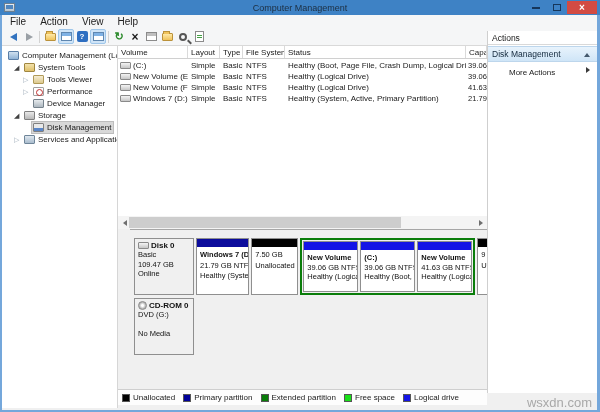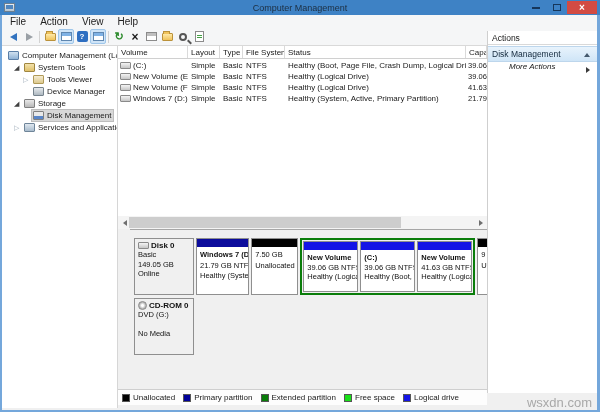--- a/index.html
+++ b/index.html
@@ -104,21 +104,21 @@
   .lg0 { background:#000000; } .lg1 { background:#000099; } .lg2 { background:#0a7d0a; }
   .lg3 { background:#18e018; } .lg4 { background:#1414e6; }
   .lg-label { font-size:8px; color:#1a1a1a; }
 
   
   .actions-panel { position:absolute; left:487px; top:31px; width:110px; height:362px; background:#fff; border-left:1px solid #cfcfcf; }
   .ap-header { height:14px; font-size:8.5px; color:#1a1a1a; padding:2px 0 0 4px; border-bottom:1px solid #d9d9d9; }
   .ap-section { height:16px; margin-top:1px; background:linear-gradient(#e8f3fc,#cfe5f7); border-top:1px solid #bdd6ec; border-bottom:1px solid #bdd6ec; display:flex; align-items:center; padding-left:4px; position:relative; }
   .ap-section-label { font-size:8.5px; color:#13293d; }
   .up-tri { position:absolute; right:7px; top:6px; width:0; height:0; border-left:3px solid transparent; border-right:3px solid transparent; border-bottom:4px solid #44596d; }
-  .ap-more { height:15px; display:flex; align-items:flex-start; padding-left:21px; position:relative;font-style:italic; }
+  .ap-more { height:15px; display:flex; align-items:flex-end; padding-left:21px; position:relative; }
   .ap-more-label { font-size:8px; color:#1a1a1a; }
   .right-tri { position:absolute; right:7px; top:5px; width:0; height:0; border-top:3px solid transparent; border-bottom:3px solid transparent; border-left:4px solid #3a3a3a; }
 
   .watermark { position:absolute; right:8px; bottom:2px; font-size:13px; color:#a8a8a8; }
 
   
   .wb { position:absolute; background:#74a7db; }
   .wb-l { left:0; top:15px; width:2px; bottom:0; }
   .wb-r { right:0; top:15px; width:3px; bottom:0; }
   .wb-b { left:0; bottom:0; width:600px; height:2px; }
@@ -200,20 +200,27 @@
       <span class="hlwrap">
           <span class="ti i-tools"></span>
           <span class="tlabel">System Tools</span>
         </span>
     </div>
     <div class="trow lv2">
       <span class="exp collapsed"></span>
       <span class="hlwrap">
           <span class="ti i-event"></span>
           <span class="tlabel">Tools Viewer</span>
+        </span>
+    </div>
+    <div class="trow lv2">
+      <span class="exp collapsed"></span>
+      <span class="hlwrap">
+          <span class="ti i-perf"></span>
+          <span class="tlabel">Performance</span>
         </span>
     </div>
     <div class="trow lv2">
       <span class="exp"></span>
       <span class="hlwrap">
           <span class="ti i-device"></span>
           <span class="tlabel">Device Manager</span>
         </span>
     </div>
     <div class="trow lv1">
@@ -308,21 +315,21 @@
 
     <div class="graphic-pane">
 
       <div class="disk-row">
         <div class="disk-label">
           <div class="dl-name">
               <span class="dicon"></span>
               <span>Disk 0</span>
             </div>
           <div class="dl-line">Basic</div>
-          <div class="dl-line">149.05 GB</div>
+          <div class="dl-line">109.47 GB</div>
           <div class="dl-line">Online</div>
         </div>
         <div class="part" style="width:54px;">
           <div class="ph primary"></div>
           <div class="pb">
             <div class="pname">Windows 7 (D:)</div>
             <div>21.79 GB NTFS</div>
             <div>Healthy (System, Active, Primary Partition)</div>
           </div>
         </div>

